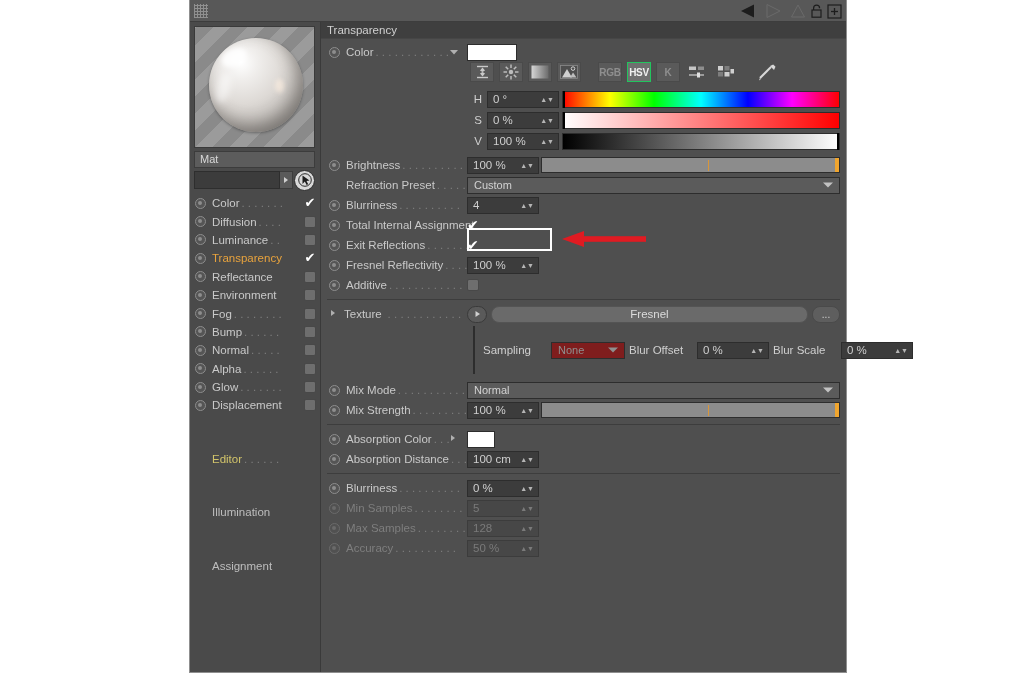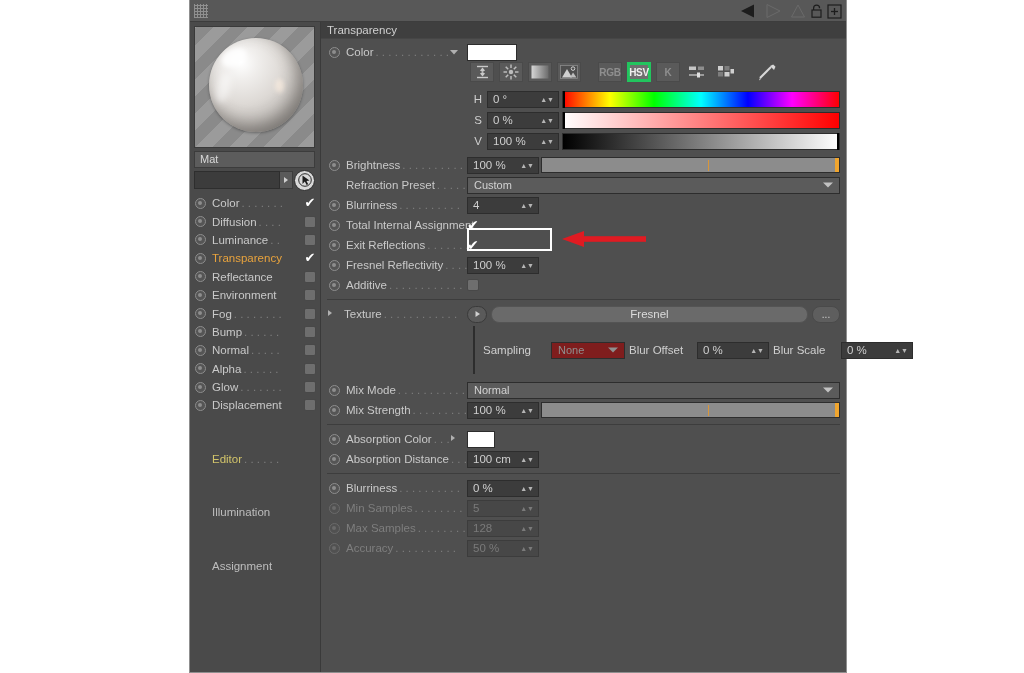--- a/index.html
+++ b/index.html
@@ -174,21 +174,21 @@
   .lab .radio::after {
     content: ""; position: absolute; left: 2px; top: 2px; width: 4px; height: 4px;
     border-radius: 50%; background: #8d8d8d;
   }
   .lab .radio.dim { border-color: #6a6a6a; background: #515151; }
   .lab .radio.dim::after { background: #6a6a6a; }
   .lab .txt { white-space: nowrap; }
   .lab .dots { flex: 1; color: #7e7e7e; overflow: hidden; white-space: nowrap; padding: 0 2px; }
   .lab.dim .txt, .lab.dim .dots { color: #7e7e7e; }
   .lab.nested { padding-left: 19px; }
-  .lab.tri { padding-left: 0; }
+  .lab.tri { padding-left: 0; text-align: center; }
   .tri-ic { width: 11px; min-width: 11px; color: #b0b0b0; font-size: 8px; margin-right: 6px; }
 
   .numfield {
     height: 17px; background: #3c3c3c; border: 1px solid #2d2d2d;
     color: #cfcfcf; font-size: 11.5px; line-height: 15px;
     padding-left: 5px; position: relative; display: flex; align-items: center;
   }
   .numfield.w72 { width: 72px; min-width: 72px; }
   .numfield.dimf { color: #7a7a7a; background: #474747; border-color: #3c3c3c; }
   .spin {
@@ -224,21 +224,21 @@
   .cbox { width: 12px; height: 12px; border-radius: 2px; background: #6e6e6e; border: 1px solid #484848; }
 
   
   .toolrow { display: flex; align-items: flex-start; height: 26px; padding-left: 143px; }
   .tbtn {
     width: 24px; height: 20px; margin-right: 5px;
     display: flex; align-items: center; justify-content: center;
     border: 1px solid transparent;
   }
   .tbtn.grp { background: #5a5a5a; border: 1px solid #4a4a4a; }
-  .tbtn.sel { background: #6f6f6f; border: 3px solid #22c55e; }
+  .tbtn.sel { background: #6f6f6f; border: 1px solid #22c55e; }
   .tbtn .mode { font-size: 10px; font-weight: bold; color: #8f8f8f; letter-spacing: -.3px; }
   .tbtn.sel .mode { color: #efefef; }
   .sp { width: 12px; }
 
   .hsvrow { display: flex; align-items: center; height: 20px; padding-left: 143px; margin-top: 1px; }
   .hsvlab { width: 12px; color: #cfcfcf; font-size: 11.5px; text-align: right; margin-right: 5px; }
   .hsvbar { flex: 1; height: 17px; border: 1px solid #2d2d2d; margin-left: 3px; position: relative; }
   .hsvbar .mk { position: absolute; top: -1px; width: 2px; height: 17px; background: #ffffff; border: 1px solid #000; }
   .bar-h { background: linear-gradient(90deg,#ff0000,#ffff00 17%,#00ff00 33%,#00ffff 50%,#0000ff 67%,#ff00ff 83%,#ff0000 100%); }
   .bar-s { background: linear-gradient(90deg,#ffffff,#ff0000); }

